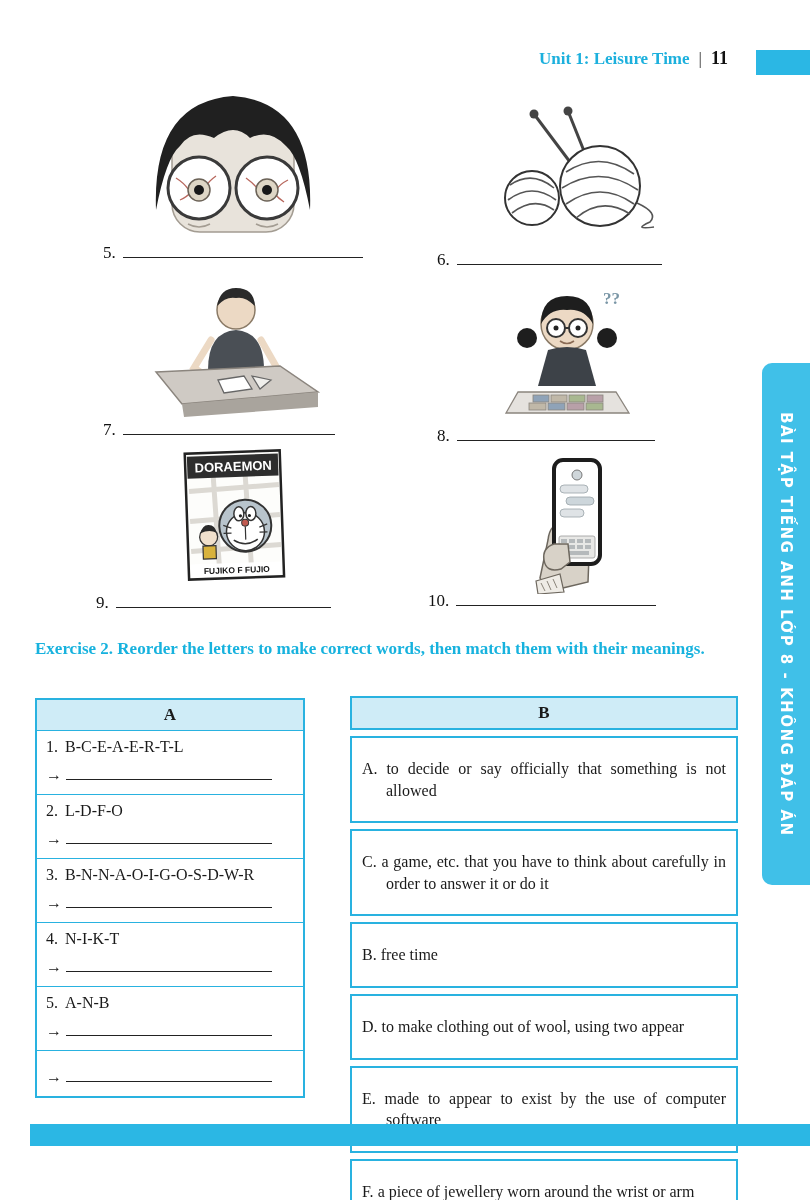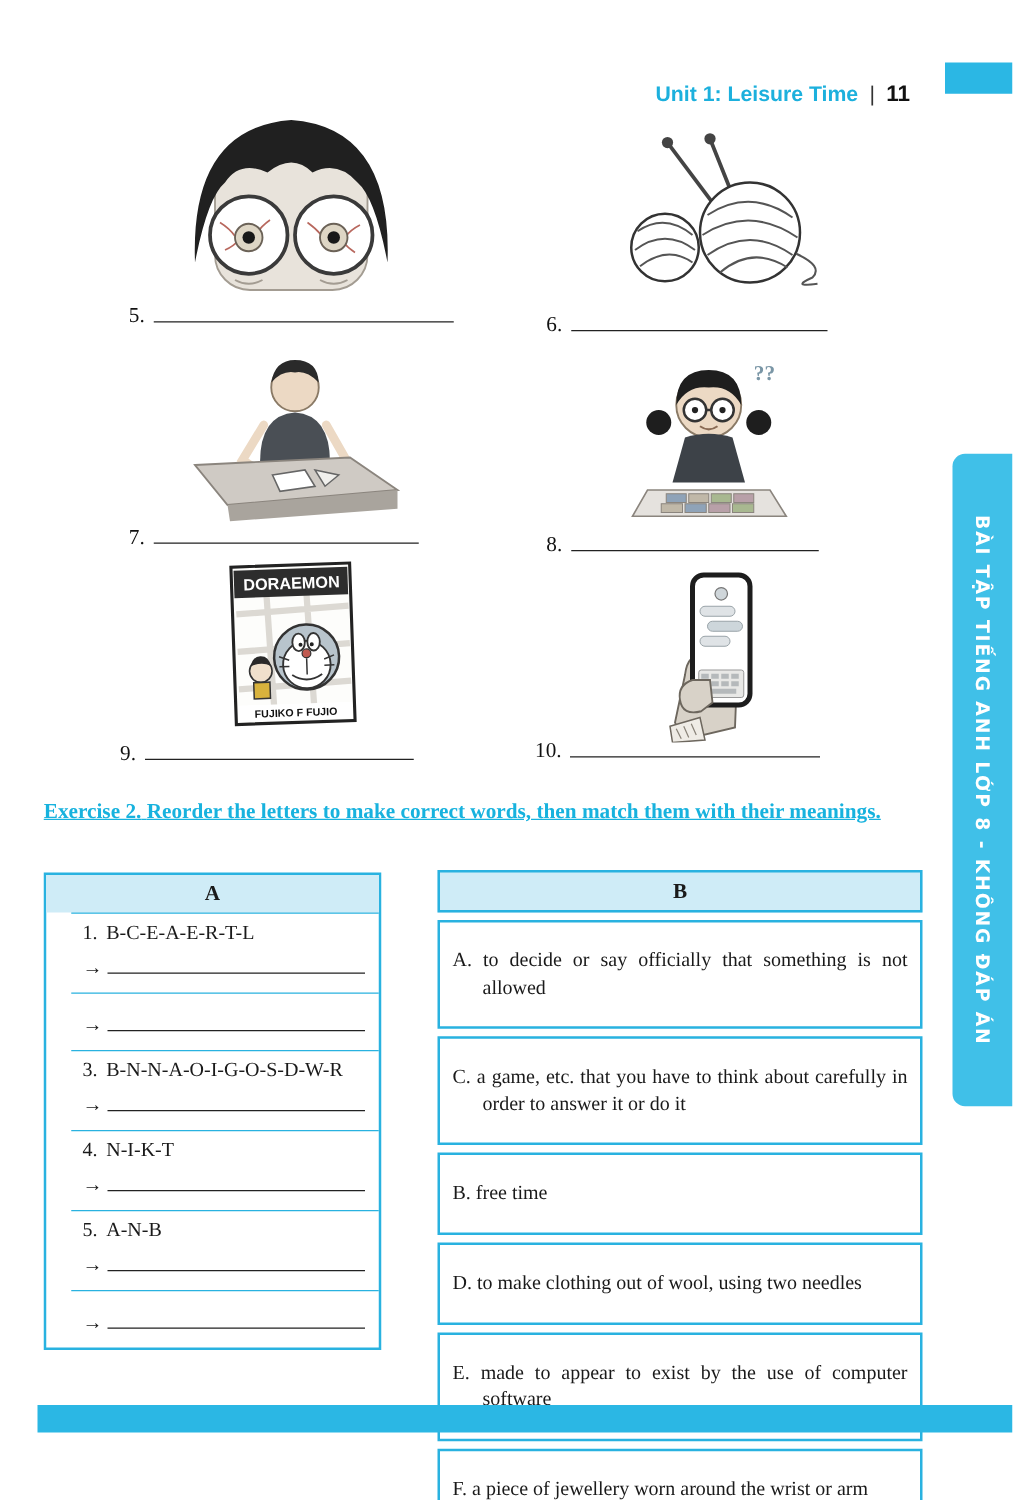--- a/index.html
+++ b/index.html
@@ -4,43 +4,43 @@
 <style>
   * { margin:0; padding:0; box-sizing:border-box; }
   html,body { width:810px; height:1200px; }
   body {
     position:relative; background:#ffffff; overflow:hidden;
     font-family:"Liberation Serif", serif; color:#1a1a1a;
   }
   .page { position:absolute; inset:0; }
 
   
-  .header { position:absolute; top:65px; right:82px; font-family:Liberation Sans, sans-serif; font-size:17px; white-space:nowrap; }
+  .header { position:absolute; top:48px; right:82px; font-family:Liberation Serif, serif; font-size:17px; white-space:nowrap; }
   .unit-title { color:#1cb0dd; font-weight:bold; }
   .sep { color:#333; margin:0 9px; font-weight:normal; }
   .page-num { color:#111; font-weight:bold; font-size:18px; }
   .corner-box { position:absolute; top:50px; right:0; width:54px; height:25px; background:#2bb7e4; }
 
   
   .num-label { position:absolute; font-size:17px; color:#111; white-space:nowrap; }
   .blank { display:inline-block; height:1.05em; border-bottom:1.5px solid #222; margin-left:7px; vertical-align:baseline; }
 
   .pic { position:absolute; }
 
   
   .ex2 {
     position:absolute; left:35px; top:636px; width:716px;
     color:#17b2de; font-weight:bold; font-size:17px; line-height:1.55;
-    padding-left:100px; text-indent:-100px;text-decoration:underline;
+    padding-left:100px; text-indent:-100px;
   }
 
   
   .tableA { position:absolute; left:35px; top:698px; width:270px; border:2px solid #29b2e0; background:#fff; }
   .theadA { background:#cfecf7; text-align:center; font-weight:bold; font-size:17px; padding:5px 0; }
-  .rowA { border-top:1.6px solid #29b2e0; padding:7px 9px 10px; font-size:16px;margin-left:20px; }
+  .rowA { border-top:1.6px solid #29b2e0; padding:7px 9px 10px; font-size:16px; }
   .rowA .pnumA { margin-right:7px; }
   .arrow-line { margin-top:10px; }
   .arrow { font-size:16px; margin-right:4px; }
   .arrow-blank { display:inline-block; width:206px; height:12px; border-bottom:1.3px solid #222; }
 
   
   .tableB { position:absolute; left:350px; top:696px; width:388px; }
   .theadB { background:#cfecf7; border:2px solid #29b2e0; text-align:center; font-weight:bold; font-size:17px; padding:5px 0; margin-bottom:6px; }
   .rowB { border:2px solid #29b2e0; background:#fff; margin-bottom:6px; display:flex; align-items:center; padding:20px 10px; }
   .rowB-text { width:100%; font-size:16px; line-height:1.35; text-align:justify; padding-left:24px; text-indent:-24px; }
@@ -205,20 +205,21 @@
 
   <div class="tableA">
     <div class="theadA">A</div>
 
     <div class="rowA">
       <div><span class="pnumA">1.</span><span>B-C-E-A-E-R-T-L</span></div>
       <div class="arrow-line"><span class="arrow">→</span><span class="arrow-blank"></span></div>
     </div>
 
     <div class="rowA">
+      <div><span class="pnumA">2.</span><span>L-D-F-O</span></div>
       <div class="arrow-line"><span class="arrow">→</span><span class="arrow-blank"></span></div>
     </div>
 
     <div class="rowA">
       <div><span class="pnumA">3.</span><span>B-N-N-A-O-I-G-O-S-D-W-R</span></div>
       <div class="arrow-line"><span class="arrow">→</span><span class="arrow-blank"></span></div>
     </div>
 
     <div class="rowA">
       <div><span class="pnumA">4.</span><span>N-I-K-T</span></div>
@@ -255,21 +256,21 @@
     <div class="rowB" style="min-height:54px">
       <div class="rowB-text">
         <span>B.</span>
         <span>free time</span>
       </div>
     </div>
 
     <div class="rowB" style="min-height:46px">
       <div class="rowB-text">
         <span>D.</span>
-        <span>to make clothing out of wool, using two needles</span>
+        <span>to make clothing out of wool, using two appear</span>
       </div>
     </div>
 
     <div class="rowB" style="min-height:57px">
       <div class="rowB-text">
         <span>E.</span>
         <span>made to appear to exist by the use of computer software</span>
       </div>
     </div>
 

